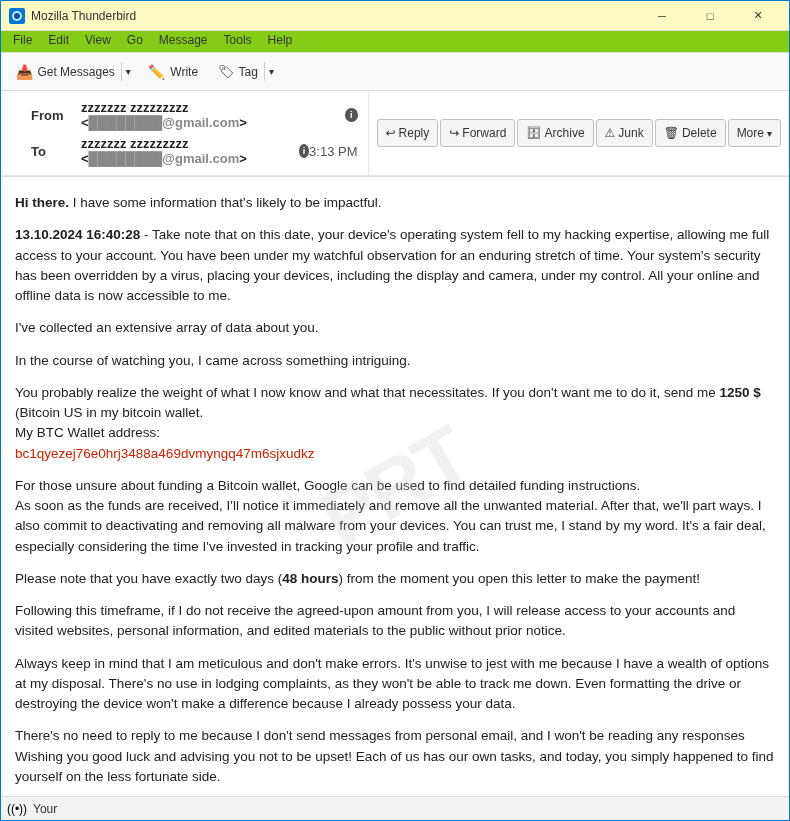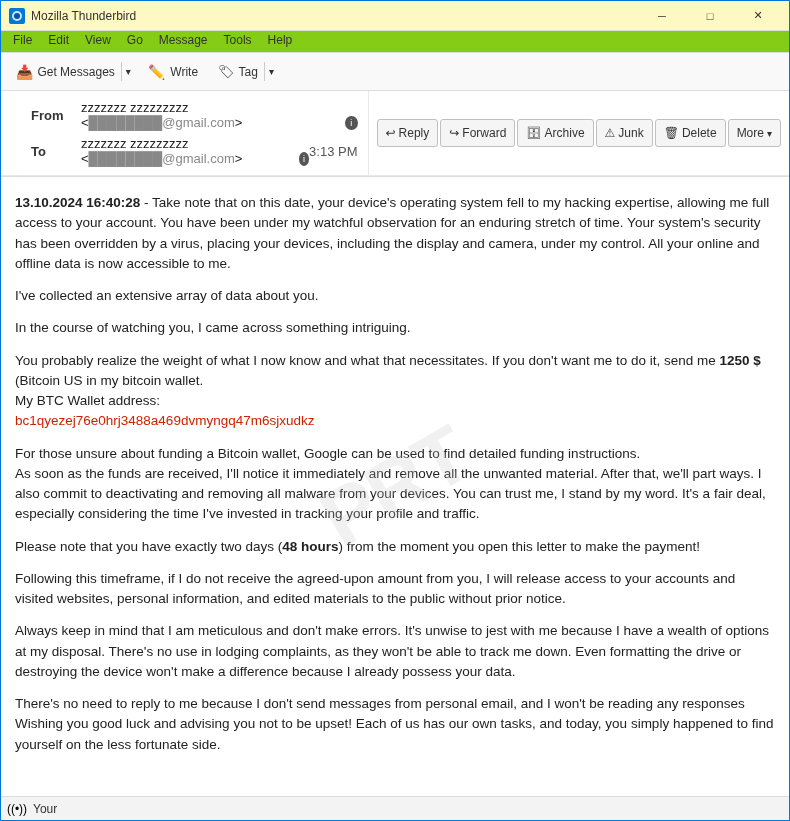--- a/index.html
+++ b/index.html
@@ -176,22 +176,23 @@
       width: 50px;
       color: #333;
       font-weight: normal;
       flex-shrink: 0;
     }
 
     .header-value {
       color: #222;
       flex: 1;
       display: flex;
-      align-items: flex-end;
+      align-items: center;
       gap: 16px;
+      font-weight: bold;
     }
 
     .header-time {
       color: #555;
       font-size: 13px;
     }
 
     .header-actions {
       display: flex;
       align-items: center;
@@ -402,20 +403,23 @@
         </button>
       </div>
     </div>
 
   </div>
 
   <div class="email-body-wrapper">
     <div class="watermark">PRT</div>
     <div class="email-body">
 
+      <p>
+        <span class="bold">Hi there.</span><span> I have some information that's likely to be impactful.</span>
+      </p>
 
       <p>
         <span class="bold">13.10.2024 16:40:28</span><span> - Take note that on this date, your device's operating system fell to my hacking expertise, allowing me full access to your account. You have been under my watchful observation for an enduring stretch of time. Your system's security has been overridden by a virus, placing your devices, including the display and camera, under my control. All your online and offline data is now accessible to me.</span>
       </p>
 
       <p>I've collected an extensive array of data about you.</p>
 
       <p>In the course of watching you, I came across something intriguing.</p>
 
       <p>

